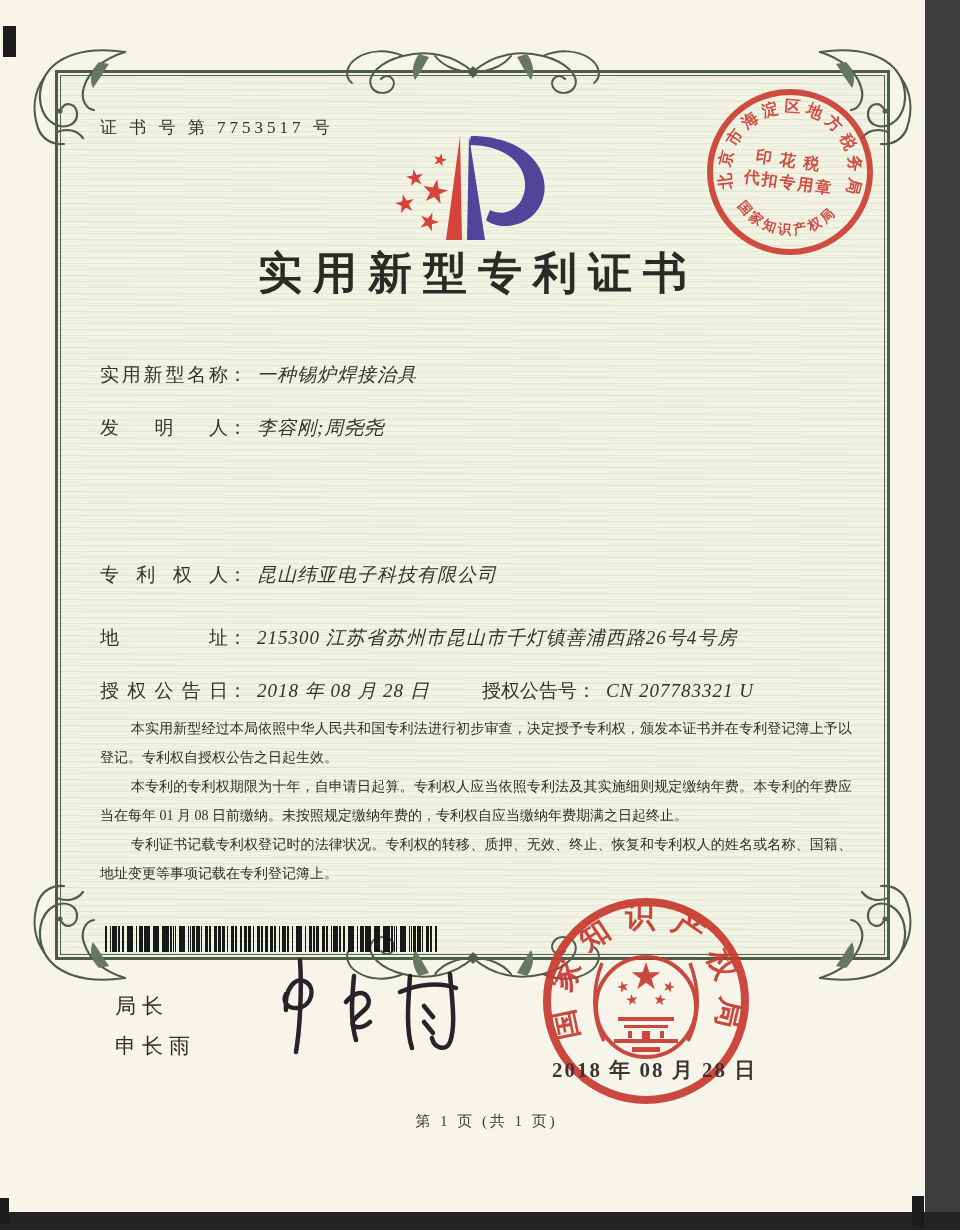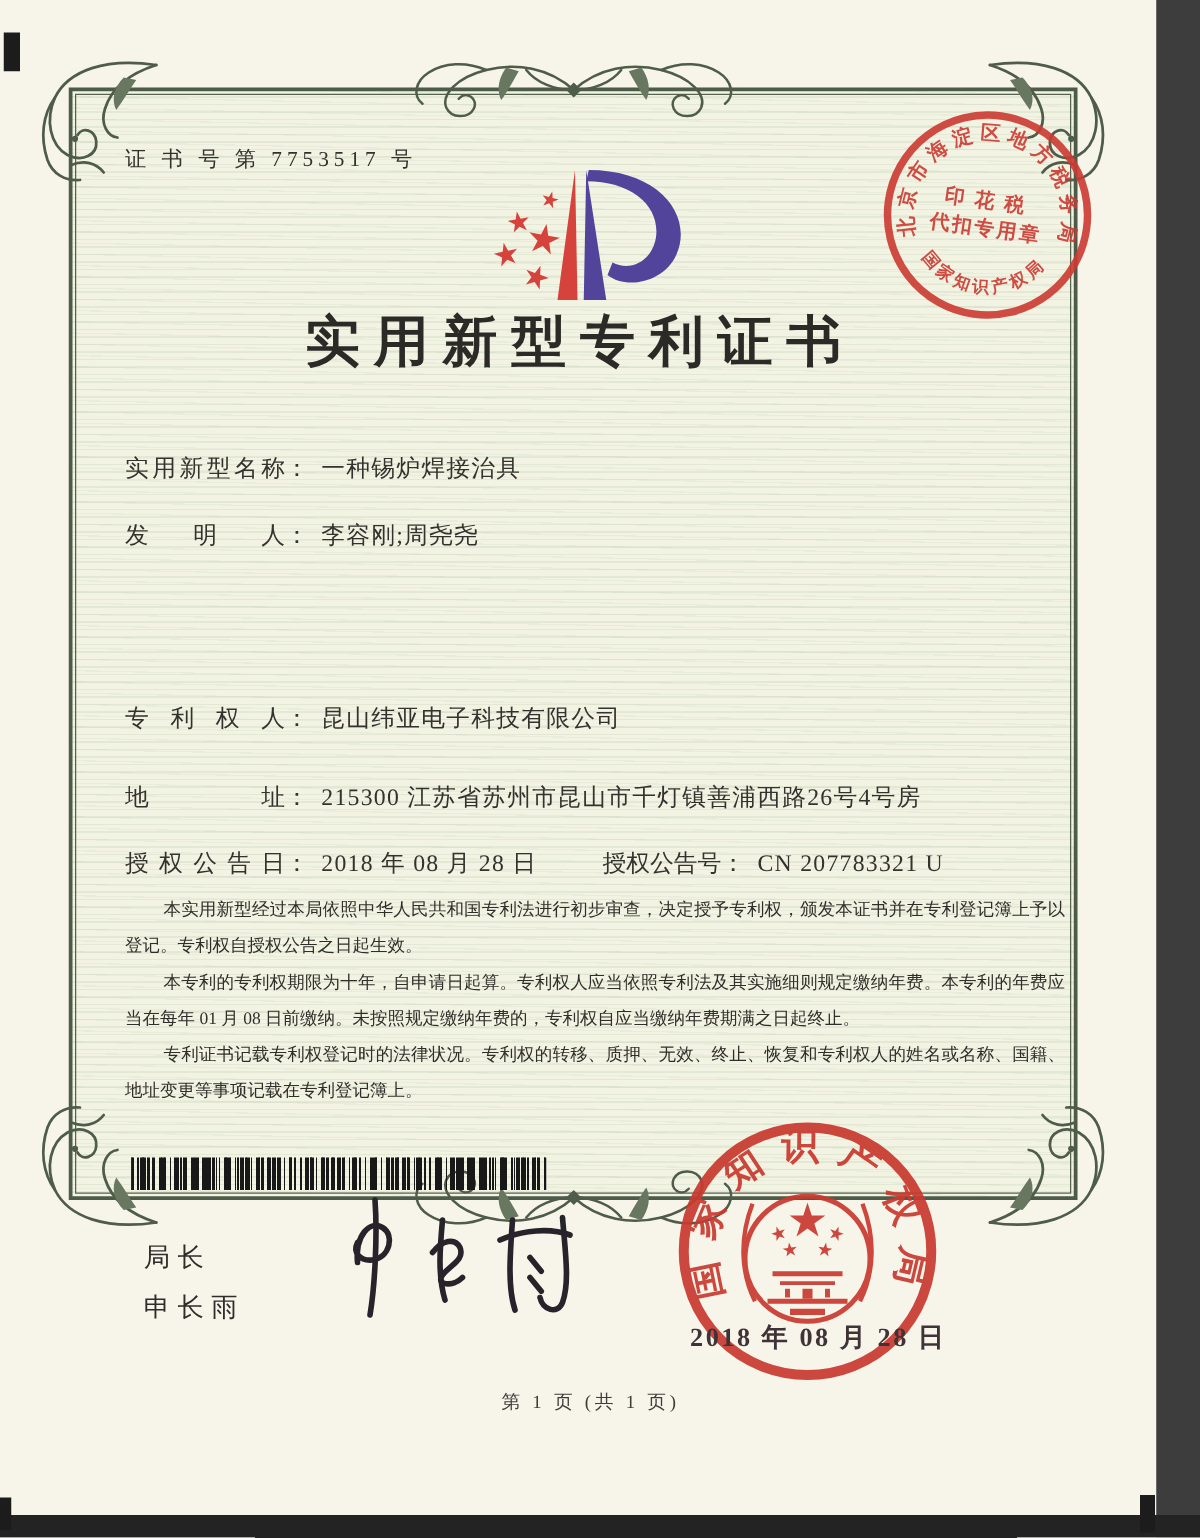--- a/index.html
+++ b/index.html
@@ -7,34 +7,34 @@
         font-family:"Liberation Serif","DejaVu Serif",serif;color:#2f2d2a;}
   
   .edge-right{position:absolute;right:0;top:0;width:35px;height:1230px;background:#3d3d3d;}
   .edge-bottom{position:absolute;left:0;top:1212px;width:960px;height:18px;background:#232323;}
   .mark{position:absolute;background:#1c1c1c;}
   
   .cert{position:absolute;left:55px;top:70px;width:807px;height:890px;
         background:
           repeating-linear-gradient(0deg, rgba(150,178,140,.16) 0 1px, transparent 1px 6px),
           repeating-linear-gradient(1.2deg, rgba(150,178,140,.10) 0 1px, transparent 1px 9px),
-          #f2f3e3;}
+          #f2f3e3; padding-left: 28px;}
   .b-outer{position:absolute;inset:0;border:3px solid #4d5b49;}
   .b-inner{position:absolute;inset:5px;border:1px solid #55634f;}
   .corner{position:absolute;width:104px;height:104px;pointer-events:none;}
   .orn{position:absolute;left:50%;width:300px;height:52px;pointer-events:none;}
   .cert-no{position:absolute;left:45px;top:46px;font-size:17px;letter-spacing:4px;color:#33312d;}
   .logo{position:absolute;left:288px;top:58px;}
   .stamp{position:absolute;left:645px;top:12px;transform:rotate(8deg);opacity:.9;}
   .title{position:absolute;left:0;right:0;top:174px;text-align:center;font-size:44px;
          font-weight:600;letter-spacing:11px;text-indent:11px;color:#2c2a27;}
   .row{position:absolute;left:45px;font-size:19px;white-space:nowrap;color:#34322e;}
   .f-label{display:inline-block;width:128px;text-align:justify;text-align-last:justify;}
   .f-colon{margin-right:10px;}
-  .f-value{letter-spacing:1px;}
+  .f-value{letter-spacing:1px;font-style:italic;}
   .grant-no{position:absolute;left:382px;top:0;}
   .paras{position:absolute;left:45px;top:644px;width:752px;font-size:14px;line-height:29px;
          text-align:justify;color:#302e2a;}
   .paras p{margin:0;text-indent:2.2em;}
   .barcode{position:absolute;left:50px;top:856px;width:332px;height:26px;
     background:
       repeating-linear-gradient(90deg,#181818 0 2px,transparent 2px 5px,#181818 5px 6px,transparent 6px 9px,#181818 9px 12px,transparent 12px 13px),
       repeating-linear-gradient(90deg,#181818 0 1px,transparent 1px 7px,#181818 7px 10px,transparent 10px 17px);}
   .issuer-title{position:absolute;left:60px;top:922px;font-size:21px;letter-spacing:6px;}
   .issuer-name{position:absolute;left:60px;top:962px;font-size:21px;letter-spacing:6px;}

